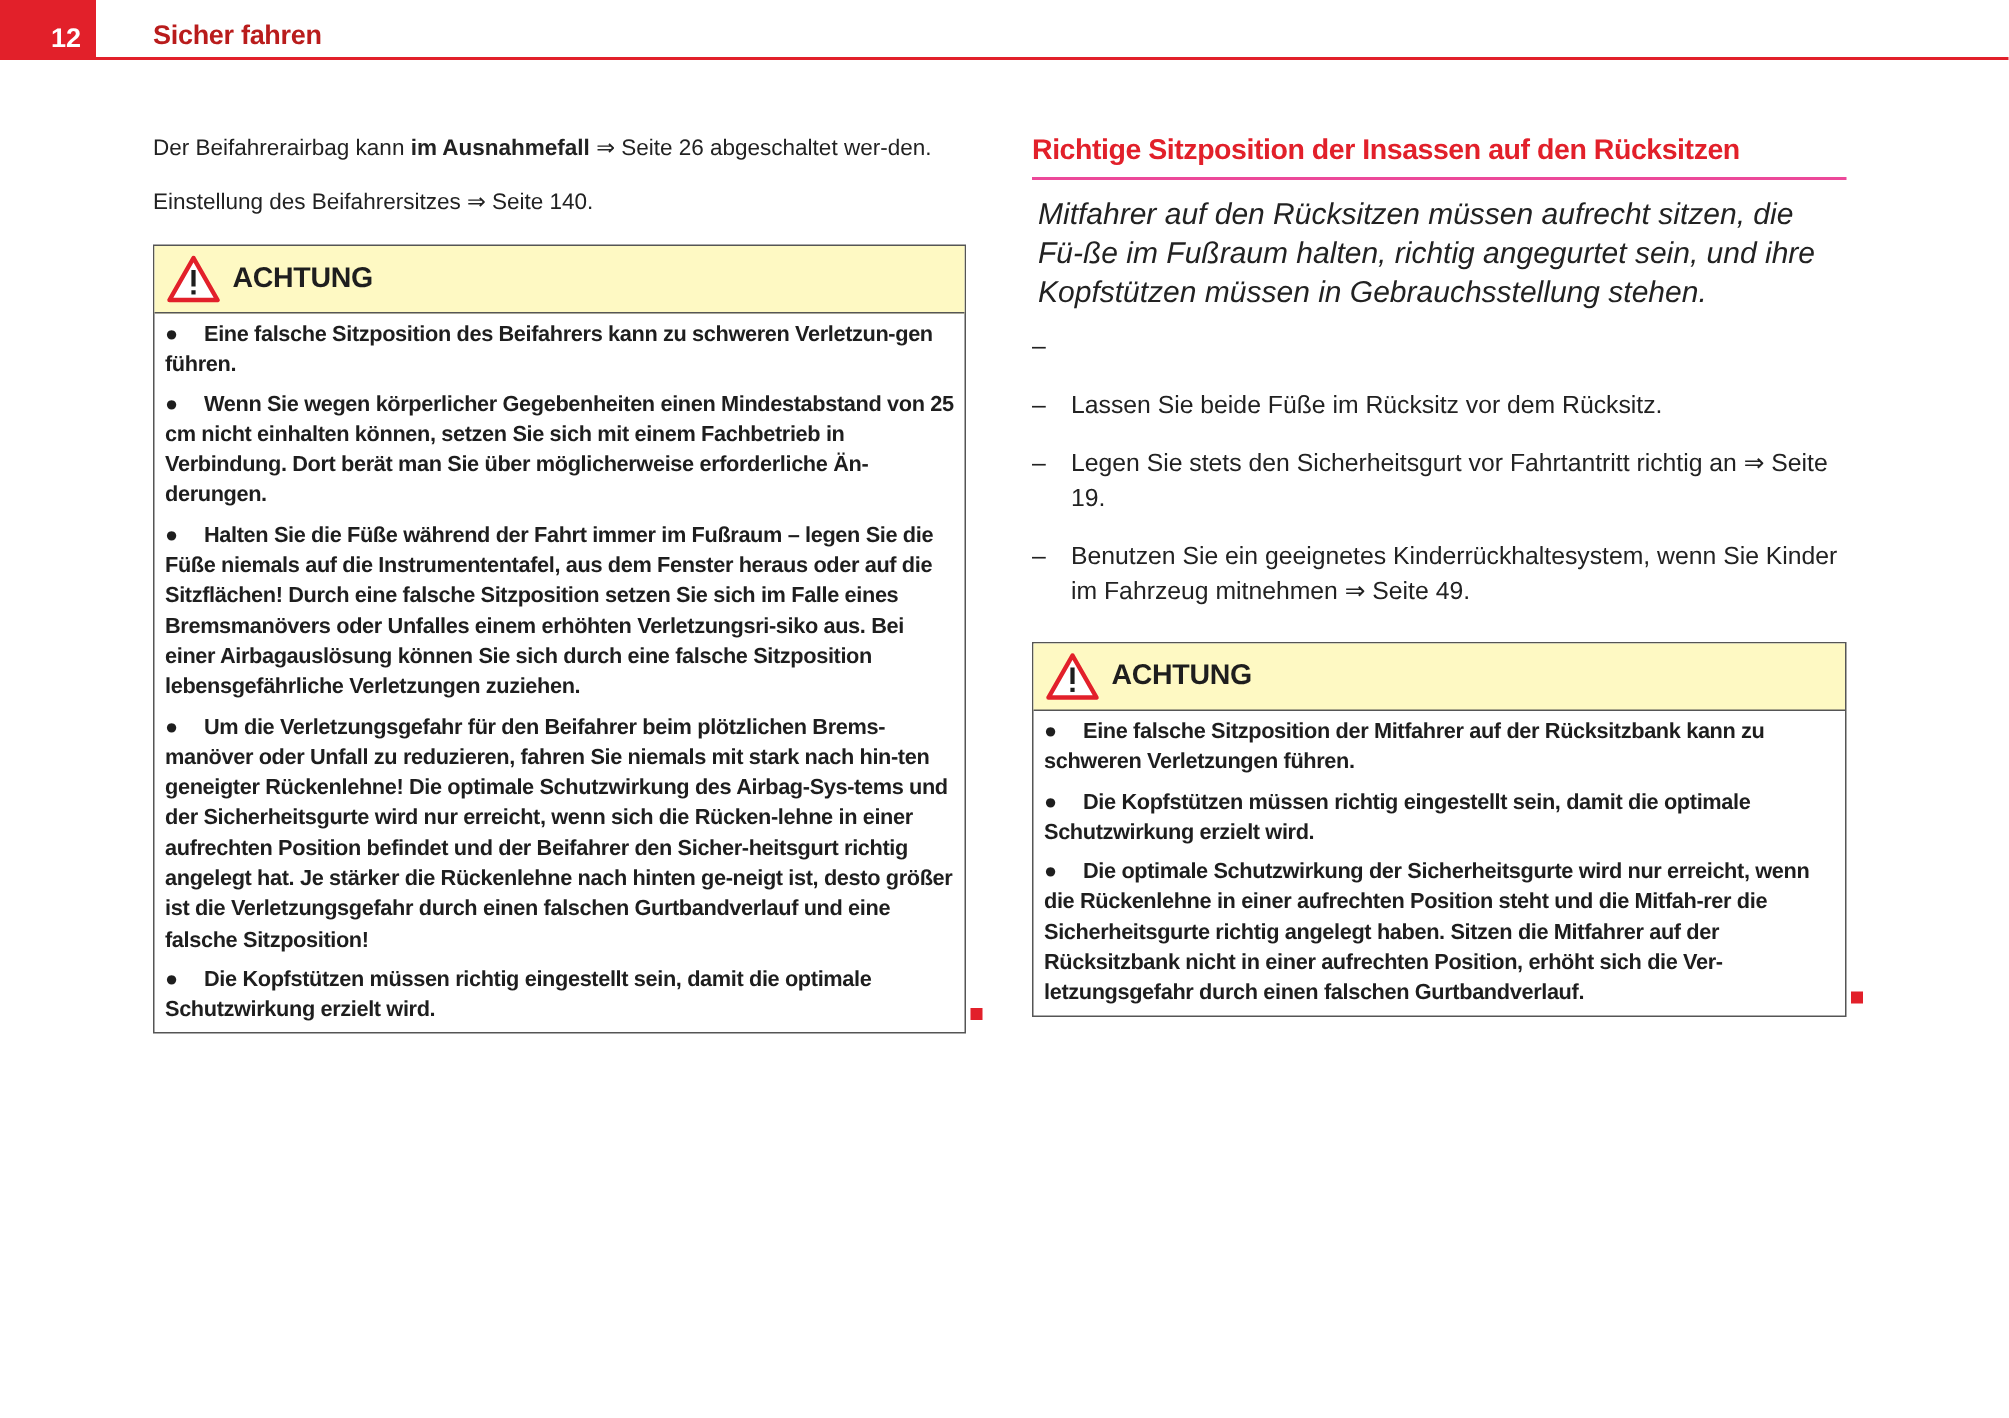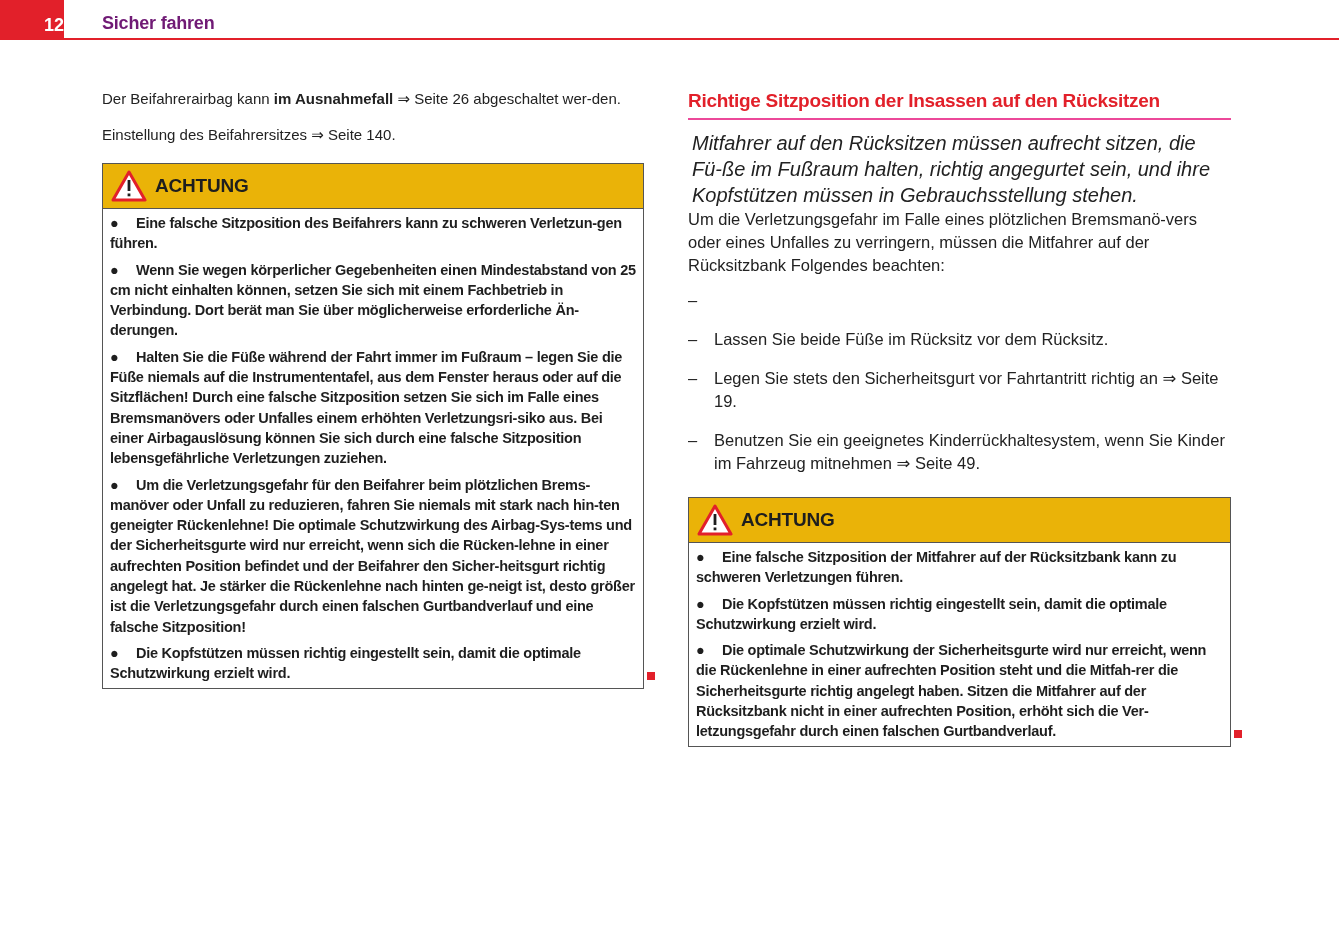--- a/index.html
+++ b/index.html
@@ -3,34 +3,34 @@
 <meta charset="utf-8">
 <style>
   html, body { margin: 0; padding: 0; }
   body {
     width: 1339px; height: 945px; background: #ffffff; position: relative; overflow: hidden;
     font-family: "Liberation Sans", sans-serif; color: #1e1e1e;
   }
   .hdr-num {
     position: absolute; left: 0; top: 0; width: 64px; height: 40px; background: #e2202a;
     color: #fff; font-weight: bold; font-size: 18px; line-height: 50px; text-align: right;
-    box-sizing: border-box; padding-right: 0;
+    box-sizing: border-box; padding-right: 10px;
   }
   .hdr-line { position: absolute; left: 64px; top: 38px; width: 1275px; height: 2px; background: #e2202a; }
   .hdr-title {
-    position: absolute; left: 102px; top: 13px; font-weight: bold; font-size: 18px; color: #701a75;
+    position: absolute; left: 102px; top: 13px; font-weight: bold; font-size: 18px; color: #b91c1c;
     font-family: "Liberation Sans Narrow", "Liberation Sans", sans-serif; letter-spacing: -0.2px;
   }
   .col-left { position: absolute; left: 102px; top: 88px; width: 542px; }
   .col-right { position: absolute; left: 688px; top: 88px; width: 543px; }
   p.body { margin: 0; font-size: 15px; line-height: 21px; color: #222; }
   p.body + p.body { margin-top: 15px; }
   .warn-box { border: 1px solid #555; background: #fff; position: relative; }
   .warn-head {
-    background: #eab308; border-bottom: 1px solid #555; height: 45px; display: flex; align-items: center;
+    background: #fef9c3; border-bottom: 1px solid #555; height: 45px; display: flex; align-items: center;
     padding-left: 8px; box-sizing: border-box;
   }
   .warn-head .tri { width: 36px; height: 32px; margin-right: 8px; display: inline-block; }
   .warn-head .label { font-weight: bold; font-size: 19px; color: #1e1e1e; letter-spacing: -0.2px; }
   .warn-body { padding: 4px 7px 4px 7px; }
   .warn-item {
     font-weight: bold; font-size: 14.5px; line-height: 20.3px; color: #1e1e1e; margin: 0; letter-spacing: -0.25px;
   }
   .warn-item + .warn-item { margin-top: 6px; }
   .bullet { display: inline-block; width: 26px; }
@@ -79,21 +79,20 @@
       <p class="warn-item"><span class="bullet">●</span><span>Um die Verletzungsgefahr für den Beifahrer beim plötzlichen Brems-manöver oder Unfall zu reduzieren, fahren Sie niemals mit stark nach hin-ten geneigter Rückenlehne! Die optimale Schutzwirkung des Airbag-Sys-tems und der Sicherheitsgurte wird nur erreicht, wenn sich die Rücken-lehne in einer aufrechten Position befindet und der Beifahrer den Sicher-heitsgurt richtig angelegt hat. Je stärker die Rückenlehne nach hinten ge-neigt ist, desto größer ist die Verletzungsgefahr durch einen falschen Gurtbandverlauf und eine falsche Sitzposition!</span></p>
       <p class="warn-item"><span class="bullet">●</span><span>Die Kopfstützen müssen richtig eingestellt sein, damit die optimale Schutzwirkung erzielt wird.</span></p>
     </div>
     <div class="end-mark" style="right:-12px; bottom:8px;"></div>
   </div>
 </div>
 
 <div class="col-right">
   <div class="sec-title">Richtige Sitzposition der Insassen auf den Rücksitzen</div>
   <p class="lead">Mitfahrer auf den Rücksitzen müssen aufrecht sitzen, die Fü-ße im Fußraum halten, richtig angegurtet sein, und ihre Kopfstützen müssen in Gebrauchsstellung stehen.</p>
-  <p class="intro body" style="font-size:16.5px; line-height:23px;">Um die Verletzungsgefahr im Falle eines plötzlichen Bremsmanö-vers oder eines Unfalles zu verringern, müssen die Mitfahrer auf der Rücksitzbank Folgendes beachten:</p>
 
   <ul class="dash-list">
     <li class="dash-item">
         <span class="dash">–</span>
       </li>
     <li class="dash-item">
         <span class="dash">–</span>
         <span>Lassen Sie beide Füße im Rücksitz vor dem Rücksitz.</span>
       </li>
     <li class="dash-item">

